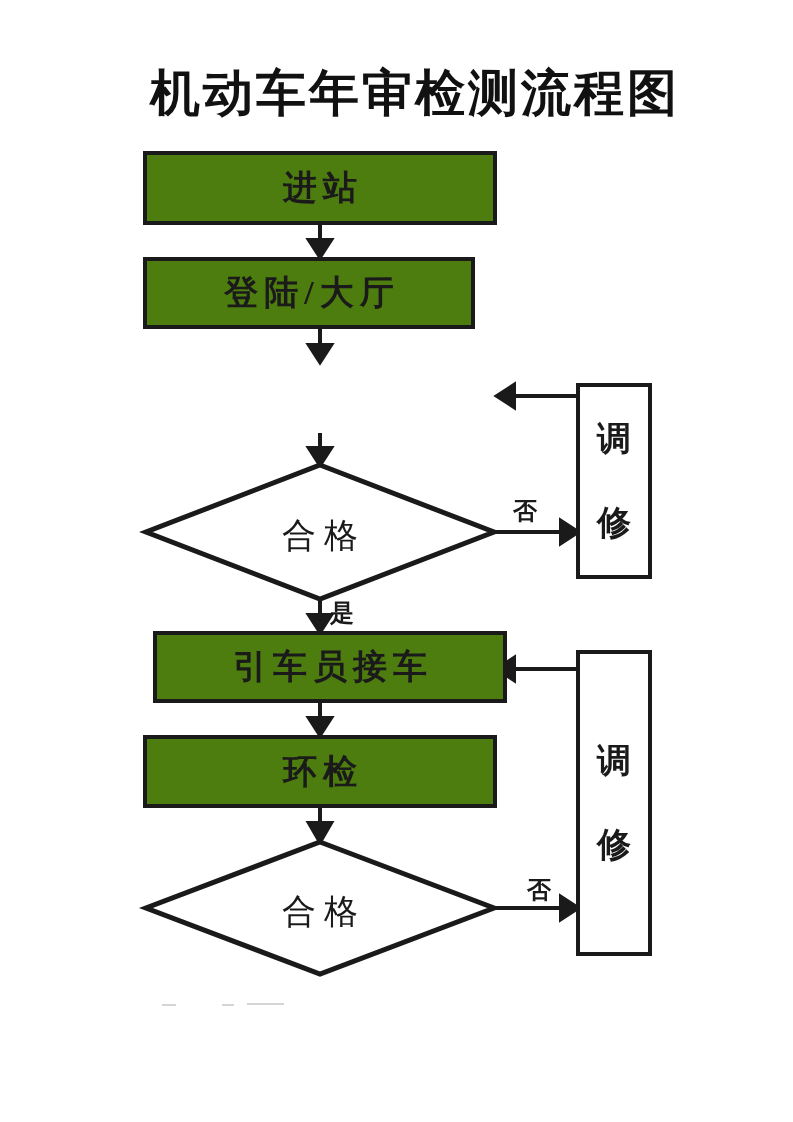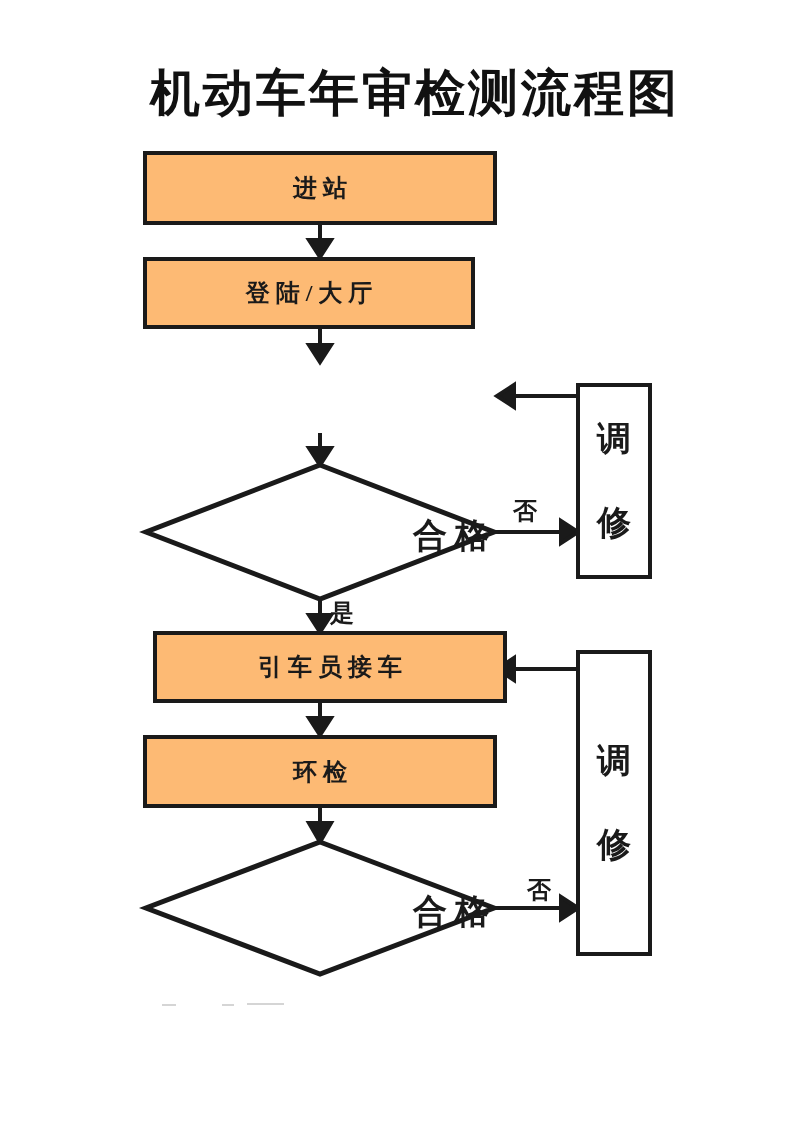--- a/index.html
+++ b/index.html
@@ -23,48 +23,48 @@
     font-family: "Liberation Sans", "DejaVu Sans", sans-serif;
     font-weight: bold;
     font-size: 50px;
     letter-spacing: 3px;
     color: #111111;
     white-space: nowrap;
   }
   .pbox {
     position: absolute;
     border: 4px solid #1a1a1a;
-    background: #fdba74;
+    background: #4d7c0f;
     display: flex;
     align-items: center;
     justify-content: center;
     font-weight: bold;
-    font-size: 24px;
+    font-size: 34px;
     letter-spacing: 6px;
     text-indent: 6px;        
     white-space: nowrap;
   }
   .vbox {
     position: absolute;
     border: 4px solid #1a1a1a;
     background: #ffffff;
     display: flex;
     flex-direction: column;
     align-items: center;
     justify-content: center;
     gap: 38px;
     font-weight: bold;
     font-size: 34px;
   }
   .diamond-label {
     position: absolute;
     left: 143px;
     width: 354px;
-    text-align: right;
-    font-weight: bold;
+    text-align: center;
+    font-weight: normal;
     font-size: 34px;
     letter-spacing: 8px;
     text-indent: 8px;
     white-space: nowrap;
   }
   .edge-label {
     position: absolute;
     font-weight: bold;
     font-size: 24px;
     line-height: 1;

